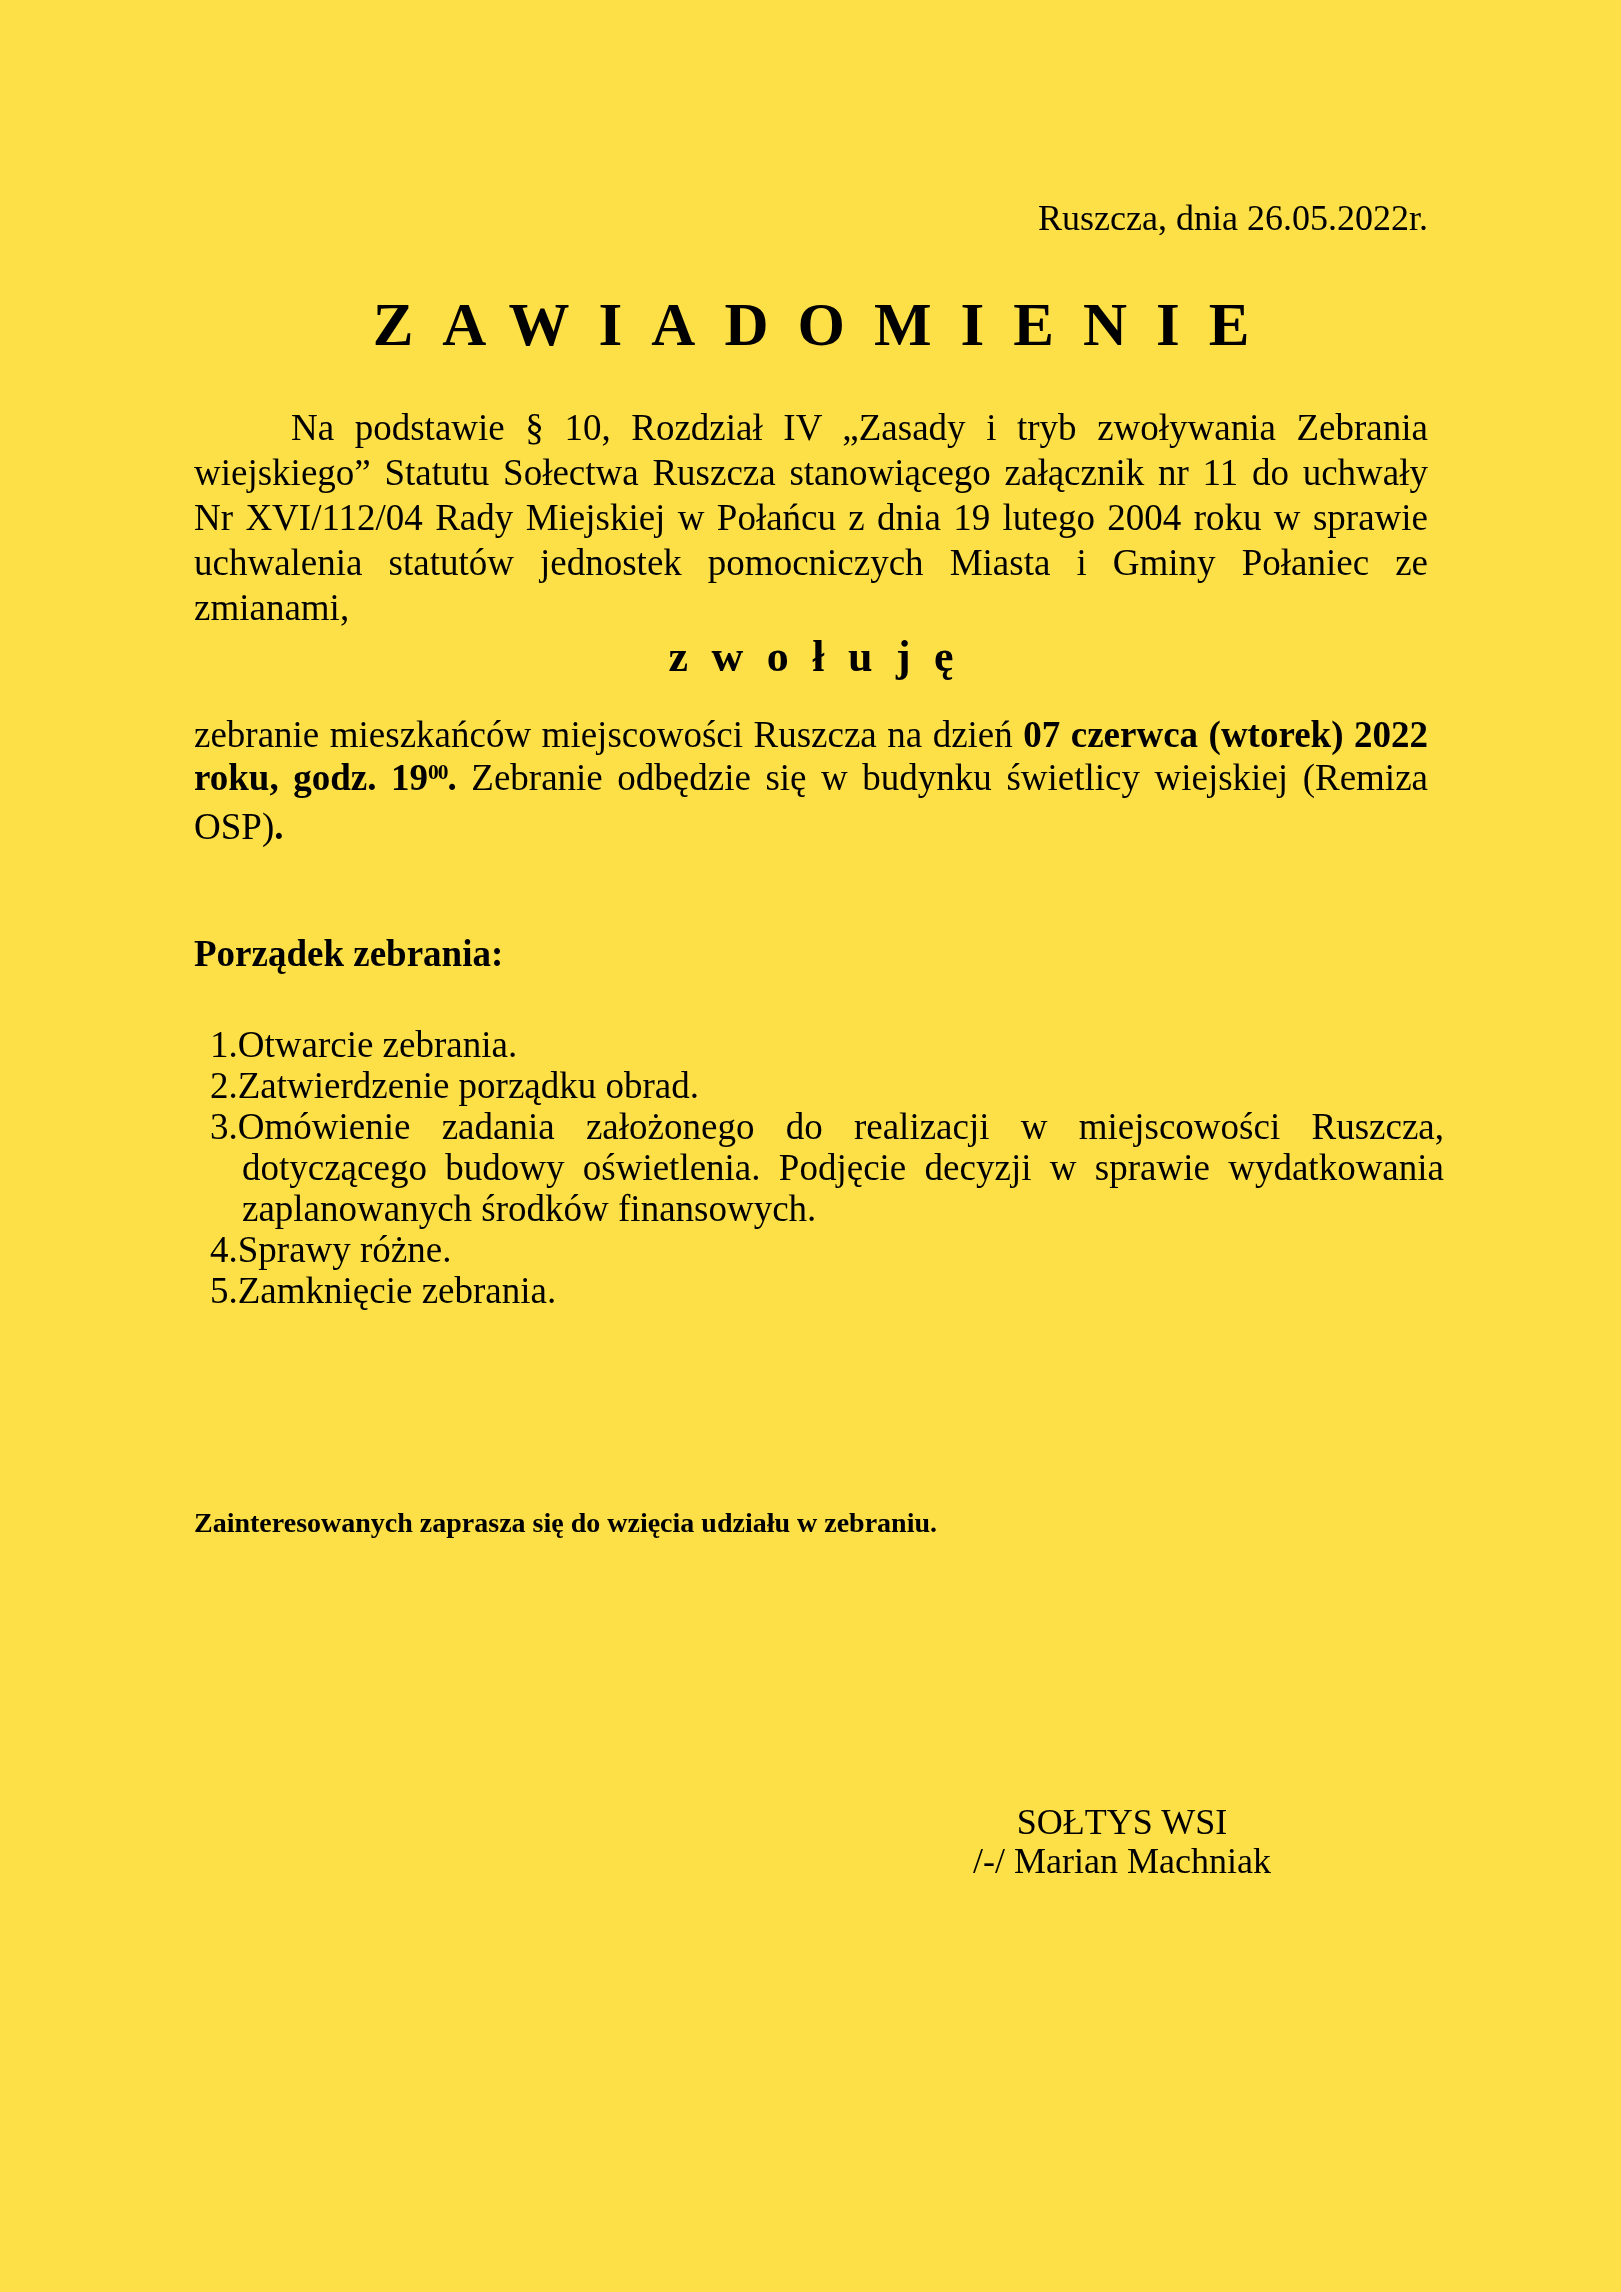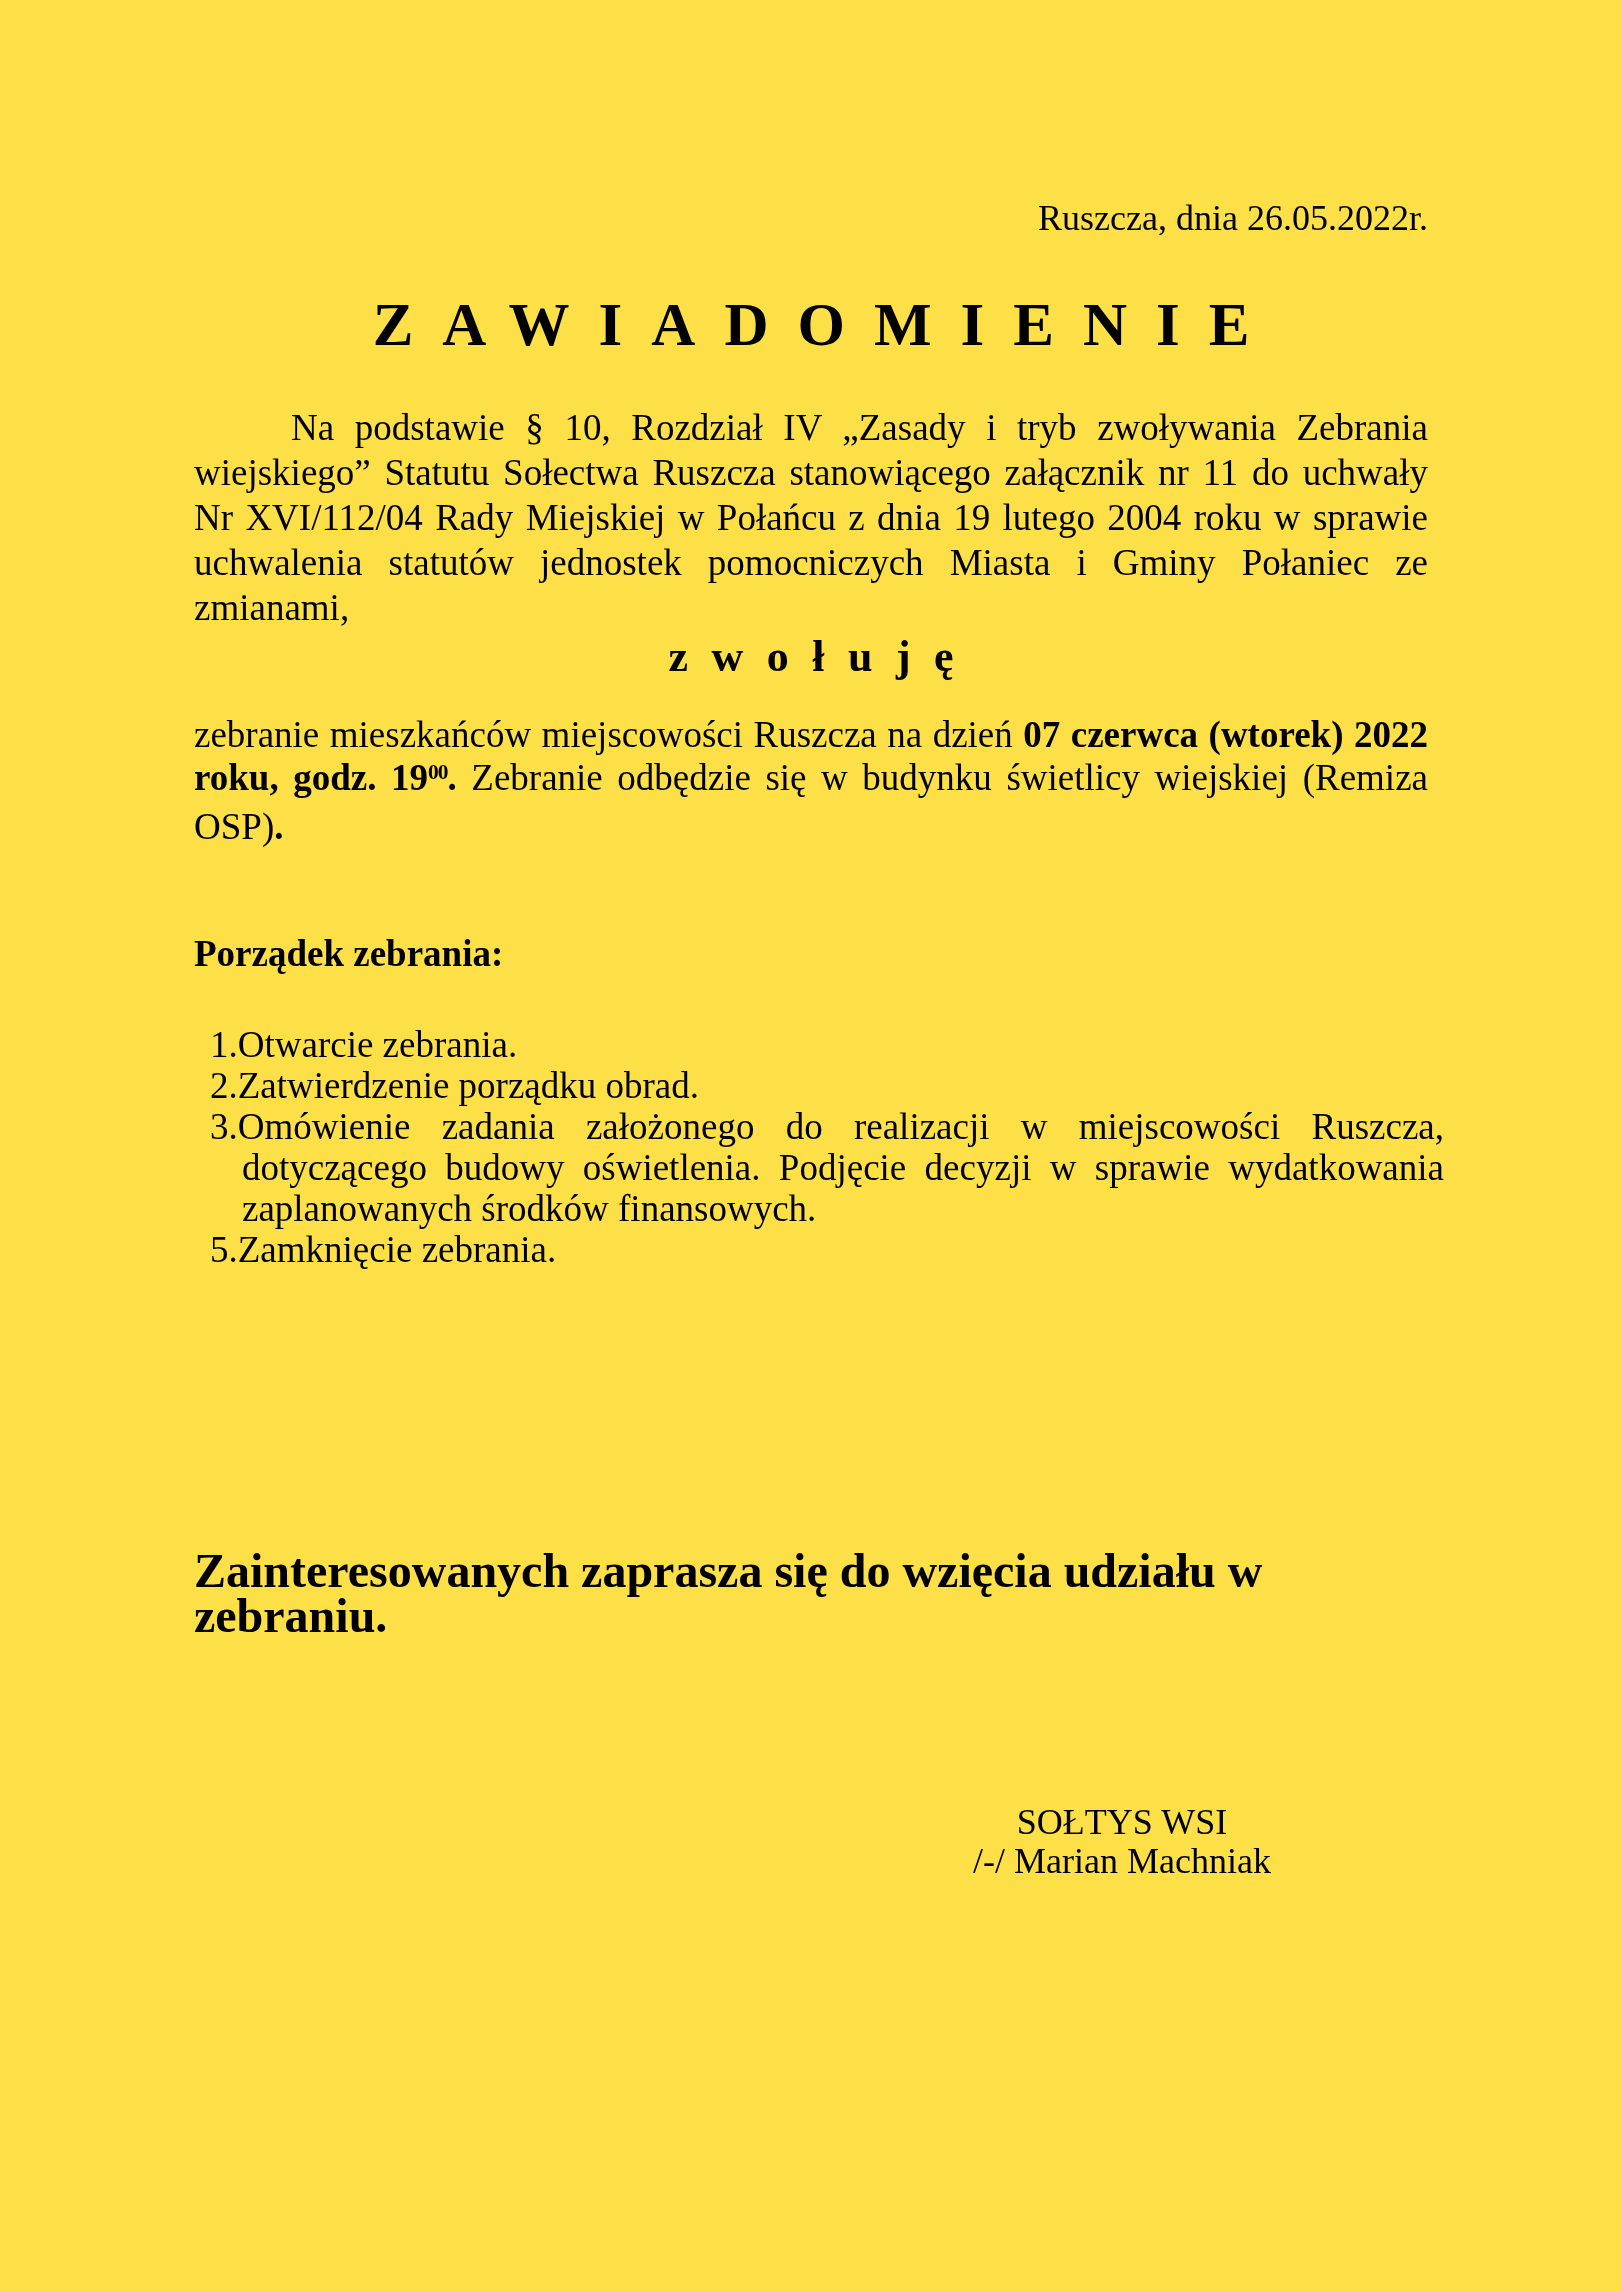--- a/index.html
+++ b/index.html
@@ -72,23 +72,23 @@
     top: 1024px;
     line-height: 41px;
     text-align: justify;
     margin-left: 16px;
   }
   .agenda-item {
     padding-left: 32px;
     text-indent: -32px;
   }
   .invitation {
-    top: 1548px;
+    top: 1500px;
     font-weight: bold;
-    font-size: 48px;
+    font-size: 28px;
   }
   .signature {
     position: absolute;
     left: 828px;
     top: 1803px;
     width: 588px;
     text-align: center;
     font-size: 36px;
     line-height: 39px;
   }
@@ -107,20 +107,21 @@
   <div class="block convene">zwołuję</div>
 
   <div class="block meeting-para"><span>zebranie mieszkańców miejscowości Ruszcza na dzień </span><span class="b">07 czerwca (wtorek) 2022 roku, godz. 19</span><sup>00</sup><span class="b">. </span><span>Zebranie odbędzie się w budynku świetlicy wiejskiej (Remiza OSP)</span><span class="b">.</span></div>
 
   <div class="block agenda-heading">Porządek zebrania:</div>
 
   <div class="block agenda-list">
     <div class="agenda-item">1.Otwarcie zebrania.</div>
     <div class="agenda-item">2.Zatwierdzenie porządku obrad.</div>
     <div class="agenda-item">3.Omówienie zadania założonego do realizacji w miejscowości Ruszcza, dotyczącego budowy oświetlenia. Podjęcie decyzji w sprawie wydatkowania zaplanowanych środków finansowych.</div>
+    <div class="agenda-item">4.Sprawy różne.</div>
     <div class="agenda-item">5.Zamknięcie zebrania.</div>
   </div>
 
   <div class="block invitation">Zainteresowanych zaprasza się do wzięcia udziału w zebraniu.</div>
 
   <div class="signature">
     <div>SOŁTYS WSI</div>
     <div>/-/ Marian Machniak</div>
   </div>
 

